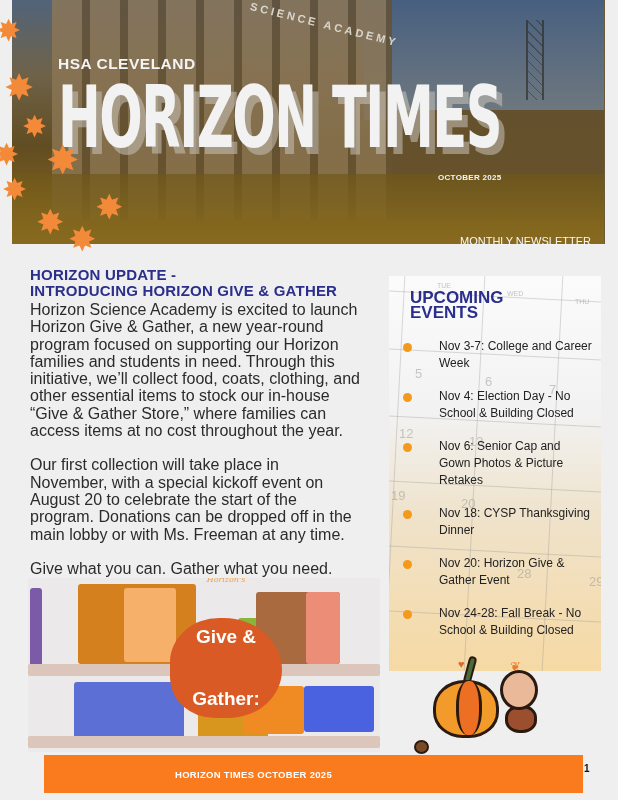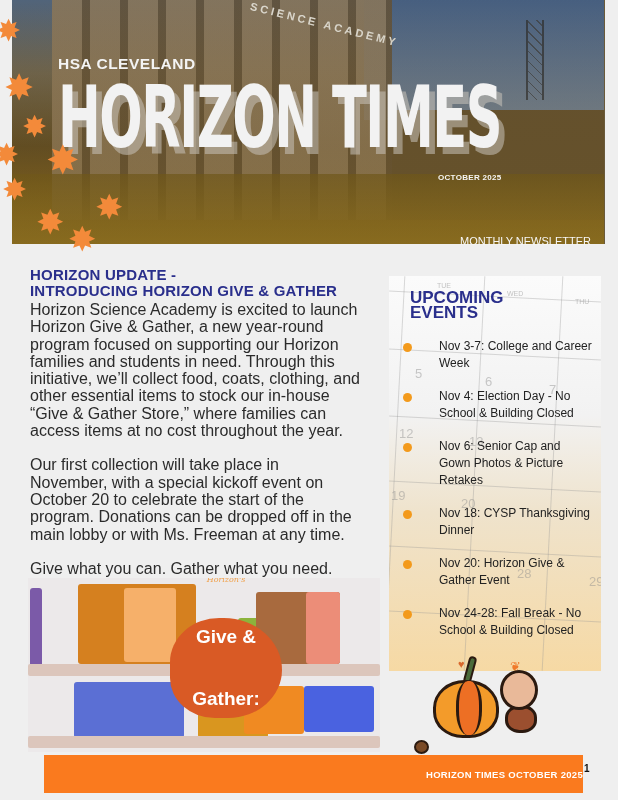--- a/index.html
+++ b/index.html
@@ -117,21 +117,21 @@
   .stem { position: absolute; left: 466px; top: 656px; width: 8px; height: 28px; background: #4b6b3a; border: 2px solid #2b1a10; border-radius: 4px; transform: rotate(15deg); }
   .turkey-head { position: absolute; left: 500px; top: 670px; width: 38px; height: 40px; background: #e9b999; border: 3px solid #2b1a10; border-radius: 50%; }
   .turkey-body { position: absolute; left: 505px; top: 705px; width: 32px; height: 28px; background: #9b4f2f; border: 3px solid #2b1a10; border-radius: 45%; }
   .acorn { position: absolute; left: 414px; top: 740px; width: 15px; height: 14px; background: #7a4a26; border: 2px solid #2b1a10; border-radius: 50%; }
   .heart { position: absolute; left: 458px; top: 658px; color: #d9682c; font-size: 11px; }
   .comb { position: absolute; left: 510px; top: 659px; color: #f07a2b; font-size: 13px; }
 
   
   .footer-bar {
     position: absolute; left: 44px; top: 755px; width: 539px; height: 38px; background: #fa7a1e;
-    display: flex; align-items: center; justify-content: flex-end;
+    display: flex; align-items: center; justify-content: center;
   }
   .footer-bar span { color: #fff; font-weight: bold; font-size: 9.5px; letter-spacing: .3px; margin-left: -120px; }
   .page-num { position: absolute; left: 584px; top: 763px; color: #111; font-weight: bold; font-size: 10px; }
 </style>
 </head>
 <body>
 
 <div class="banner">
   <div class="sky"></div>
   <div class="building"></div>
@@ -158,21 +158,21 @@
   <span class="leaf" style="left:95px;top:190px;font-size:34px;">✸</span>
   <span class="leaf" style="left:68px;top:222px;font-size:34px;">✸</span>
 </div>
 
 <div class="article">
   <h2>
     <span>HORIZON UPDATE -</span><br>
     <span>INTRODUCING HORIZON GIVE &amp; GATHER</span>
   </h2>
   <p>Horizon Science Academy is excited to launch Horizon Give &amp; Gather, a new year-round program focused on supporting our Horizon families and students in need. Through this initiative, we’ll collect food, coats, clothing, and other essential items to stock our in-house “Give &amp; Gather Store,” where families can access items at no cost throughout the year.</p>
-  <p>Our first collection will take place in November, with a special kickoff event on October 20 to celebrate the start of the program. Donations can be dropped off in the main lobby or with Ms. Freeman at any time.</p>
+  <p>Our first collection will take place in November, with a special kickoff event on August 20 to celebrate the start of the program. Donations can be dropped off in the main lobby or with Ms. Freeman at any time.</p>
   <p>Give what you can. Gather what you need. Together, we can make kindness and community care part of the Horizon experience all year long!</p>
 </div>
 
 <div class="store">
   <div class="box" style="left:2px;top:10px;width:12px;height:80px;background:#7b5aa8;"></div>
   <div class="box" style="left:50px;top:6px;width:118px;height:80px;background:#d5801f;"></div>
   <div class="box" style="left:96px;top:10px;width:52px;height:74px;background:#f6b06a;"></div>
   <div class="box" style="left:210px;top:40px;width:42px;height:46px;background:#8cb33c;"></div>
   <div class="box" style="left:228px;top:14px;width:84px;height:72px;background:#a86a3e;"></div>
   <div class="box" style="left:278px;top:14px;width:34px;height:72px;background:#ec8d78;"></div>

